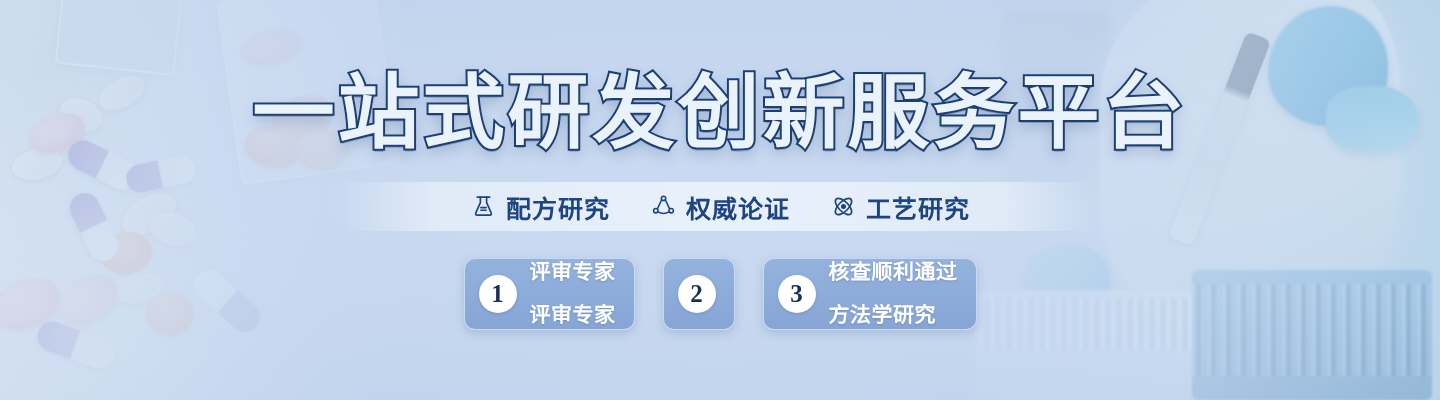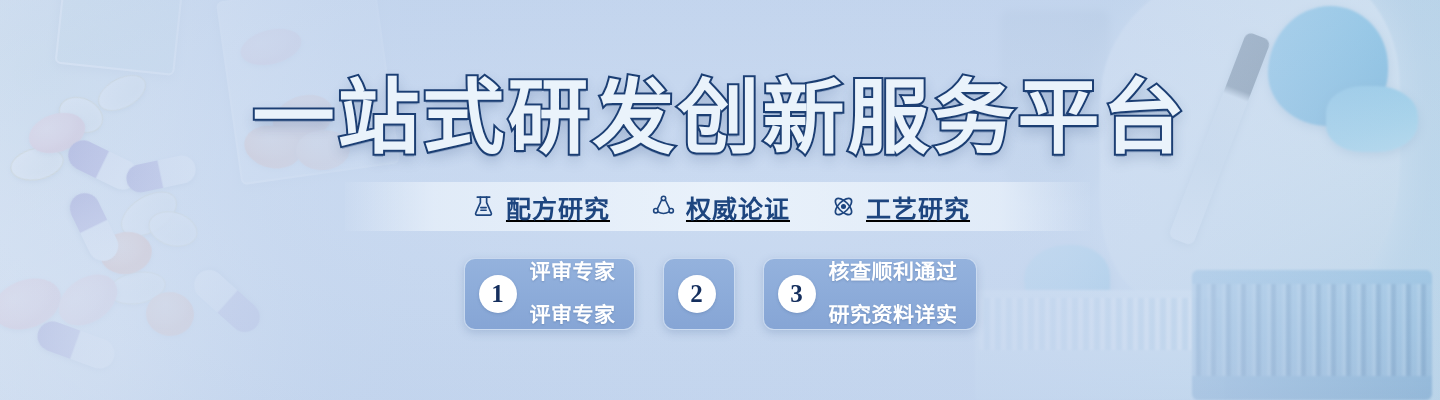--- a/index.html
+++ b/index.html
@@ -197,22 +197,22 @@
 
   
   .title-wrap {
     position: absolute;
     top: 72px;
     left: 0; right: 0;
     text-align: center;
   }
   .main-title {
     display: inline-block;
-    margin: 12px;
-    font-family: Liberation Mono, monospace;
+    margin: 0;
+    font-family: Liberation Sans, sans-serif;
     font-weight: 700;
     font-size: 82px;
     line-height: 1.0;
     letter-spacing: 3px;
     color: #eaf3fb;
     -webkit-text-stroke: 4px #1c3f74;
     paint-order: stroke fill;
     text-shadow:
       0 3px 0 rgba(28,63,116,0.30),
       0 6px 14px rgba(40,70,120,0.28);
@@ -234,21 +234,20 @@
   }
   .subtitle-row {
     position: absolute;
     top: 182px;
     left: 0; right: 0;
     height: 49px;
     display: flex;
     align-items: center;
     justify-content: center;
     gap: 40px;
-    text-decoration: underline;
   }
   .sub-item {
     display: flex;
     align-items: center;
     gap: 9px;
   }
   .sub-icon {
     display: inline-flex;
     align-items: center;
     justify-content: center;
@@ -429,20 +428,20 @@
       </div>
 
       <div class="card">
         <div class="badge">2</div>
       </div>
 
       <div class="card">
         <div class="badge">3</div>
         <div class="card-text">
           <div class="card-line">核查顺利通过</div>
-          <div class="card-line">研究资料详实</div>
+          <div class="card-line">方法学研究</div>
         </div>
       </div>
 
     </div>
 
   </div>
 </div>
 
 </body></html>

